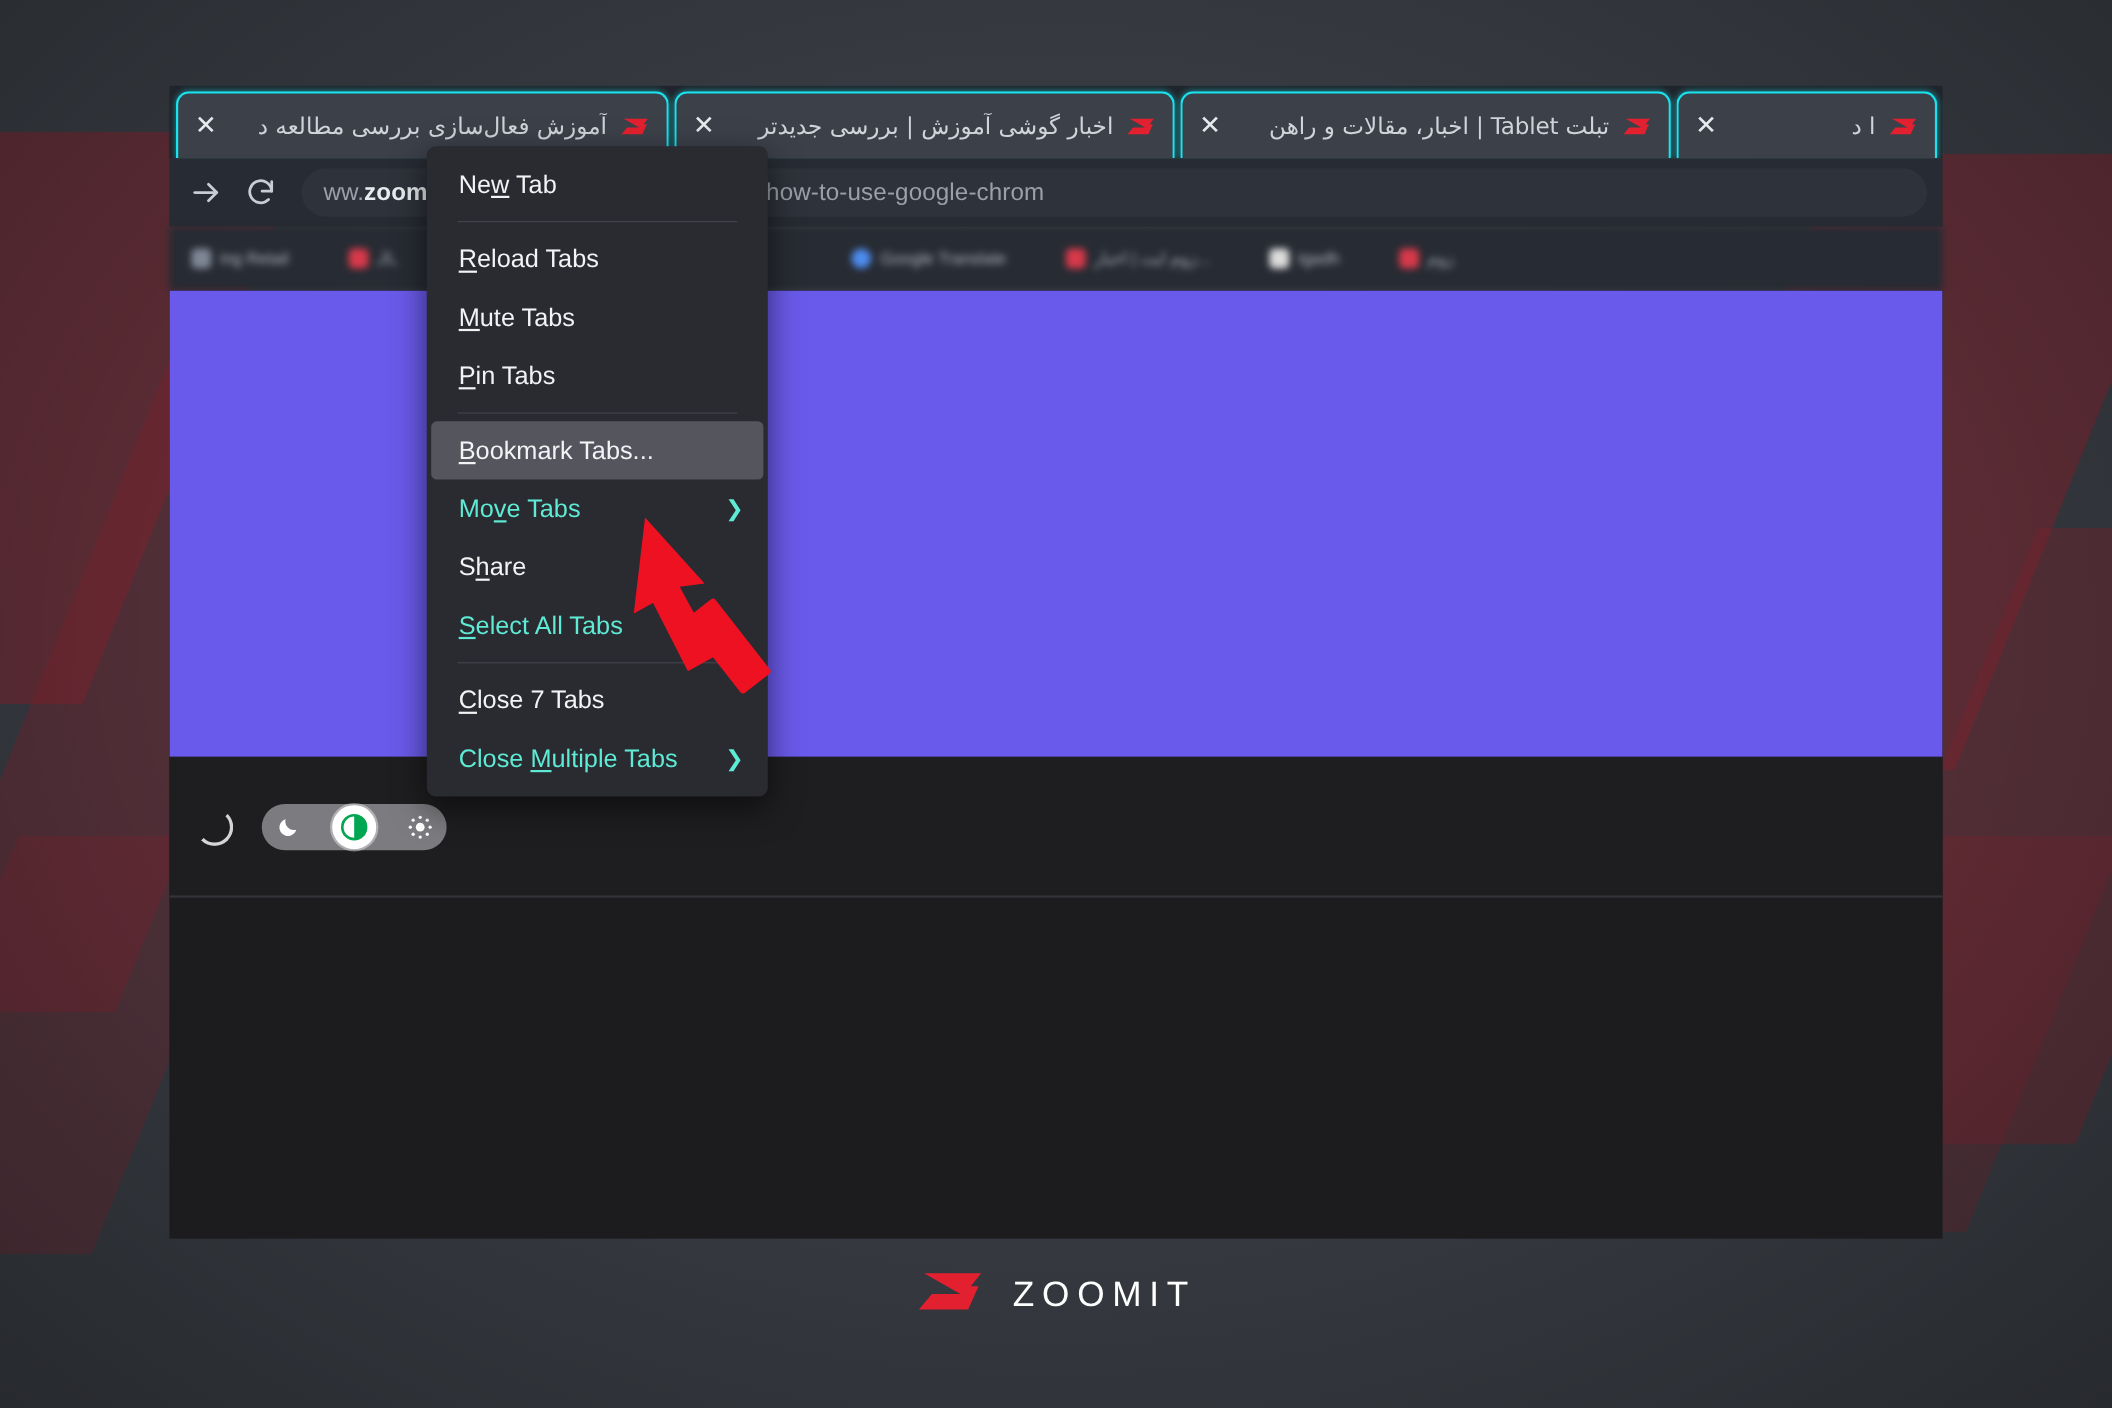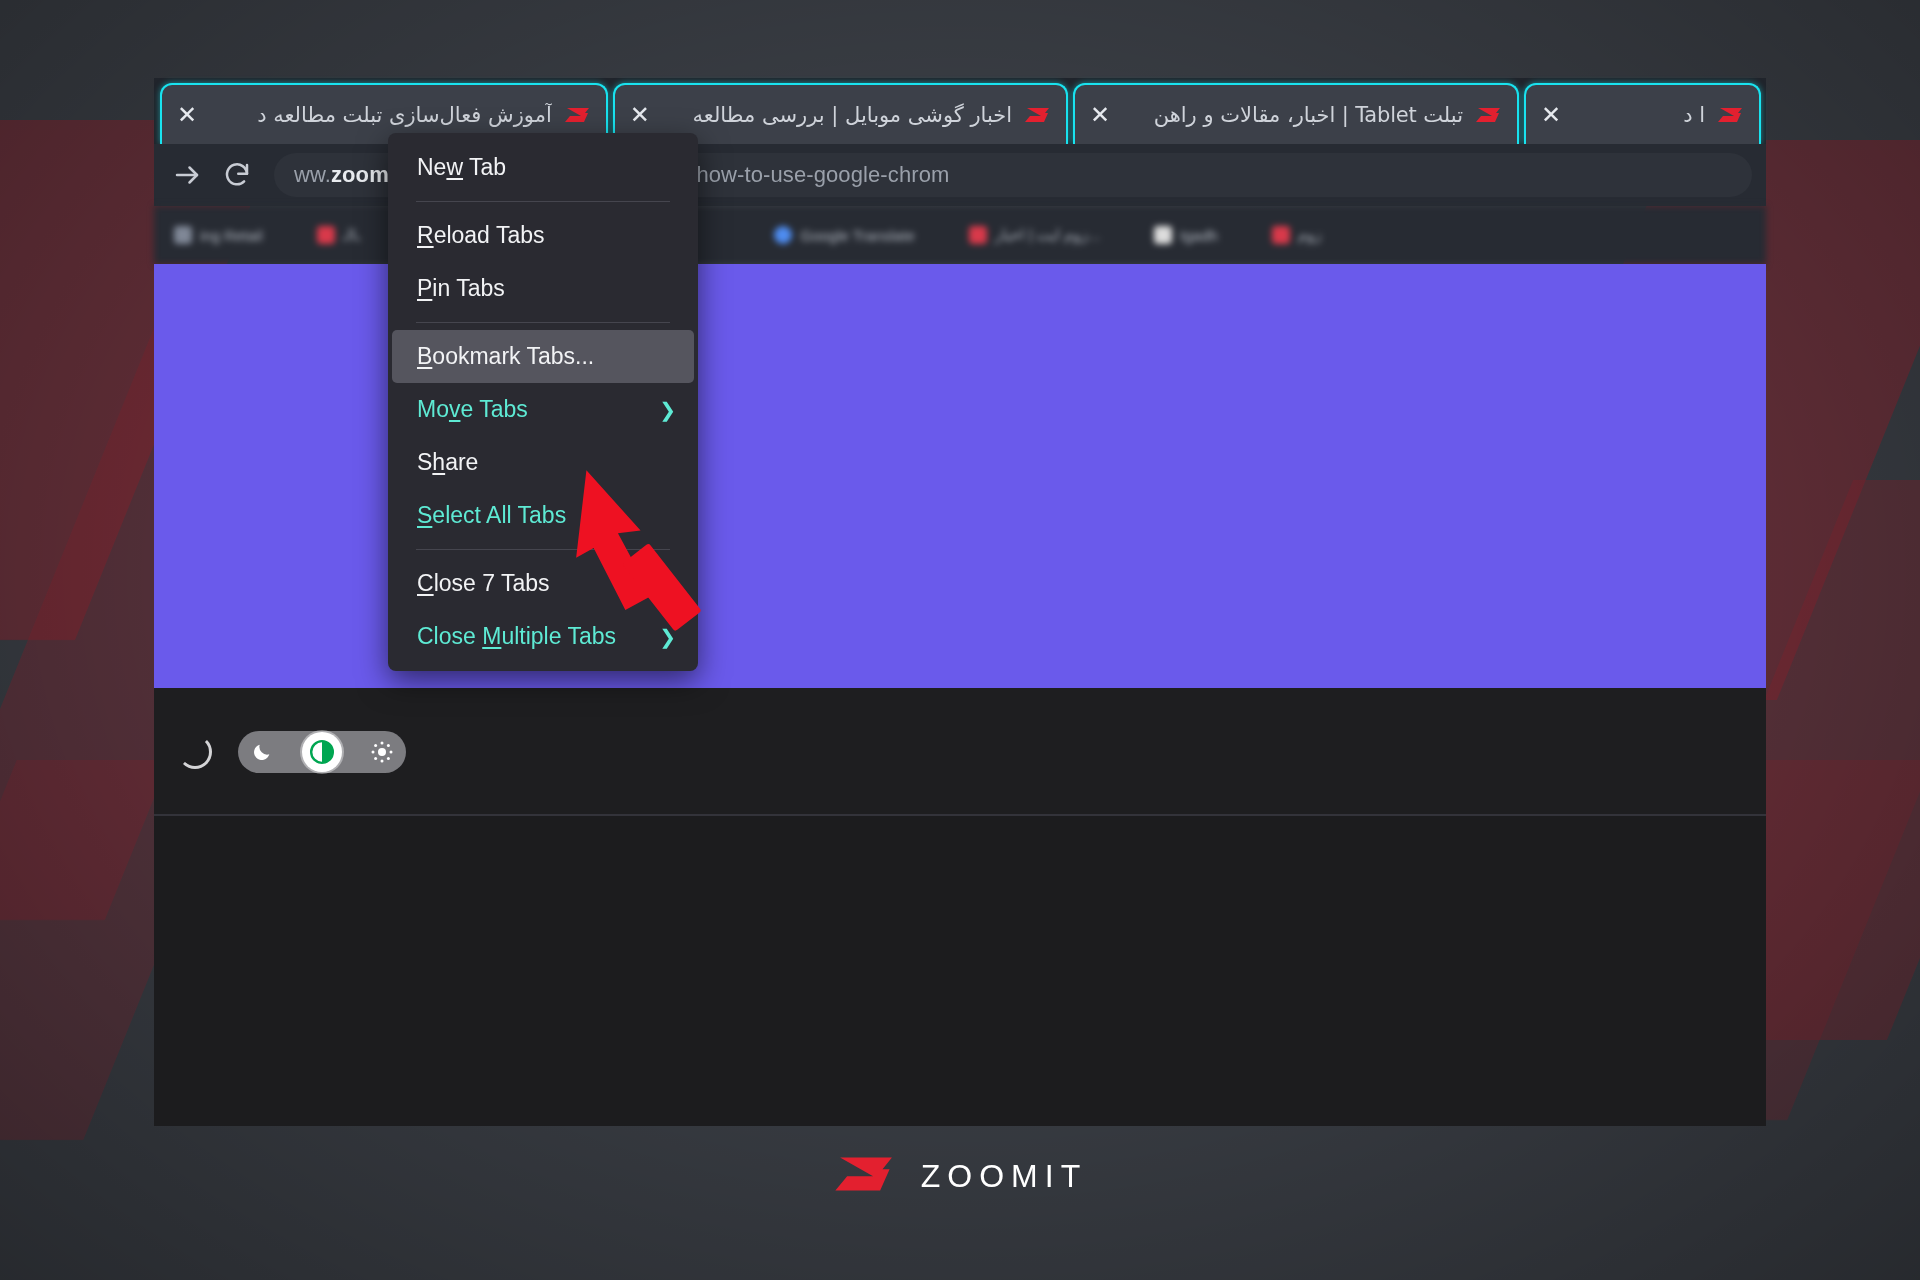--- a/index.html
+++ b/index.html
@@ -300,31 +300,31 @@
       <span class="title">تبلت Tablet | اخبار، مقالات و راهن</span>
       <span class="close">✕</span>
     </div>
 
     <div class="tab w2" style="order:2">
       <span class="fav">
         <svg width="28" height="20" viewBox="0 0 28 20">
             <path d="M3 3 L25 3 L21 8 L9 8 L24 8 L20 17 L1 17 L6 11 L17 11 Z" fill="#e3202f"></path>
           </svg>
       </span>
-      <span class="title">اخبار گوشی موبایل | بررسی مطالعه</span>
+      <span class="title">اخبار گوشی آموزش | بررسی جدیدتر</span>
       <span class="close">✕</span>
     </div>
 
     <div class="tab w1" style="order:1">
       <span class="fav">
         <svg width="28" height="20" viewBox="0 0 28 20">
             <path d="M3 3 L25 3 L21 8 L9 8 L24 8 L20 17 L1 17 L6 11 L17 11 Z" fill="#e3202f"></path>
           </svg>
       </span>
-      <span class="title">آموزش فعال‌سازی تبلت مطالعه د</span>
+      <span class="title">آموزش فعال‌سازی بررسی مطالعه د</span>
       <span class="close">✕</span>
     </div>
 
   </div>
 
   <div class="toolbar">
     <div class="nav-btn">
       <svg width="30" height="30" viewBox="0 0 24 24" fill="none" stroke="#c8ccd4" stroke-width="2" stroke-linecap="round" stroke-linejoin="round">
         <line x1="4" y1="12" x2="20" y2="12"></line>
           <polyline points="14,6 20,12 14,18"></polyline>
@@ -411,20 +411,23 @@
 
   <div class="mi">
     <span>Ne<span class="u">w</span> Tab</span>
   </div>
   <div class="msep"></div>
 
   <div class="mi">
     <span><span class="u">R</span>eload Tabs</span>
   </div>
   <div class="mi">
+    <span><span class="u">M</span>ute Tabs</span>
+  </div>
+  <div class="mi">
     <span><span class="u">P</span>in Tabs</span>
   </div>
   <div class="msep"></div>
 
   <div class="mi hl">
     <span><span class="u">B</span>ookmark Tabs...</span>
   </div>
 
   <div class="mi disabled">
     <span>Mo<span class="u">v</span>e Tabs</span>

